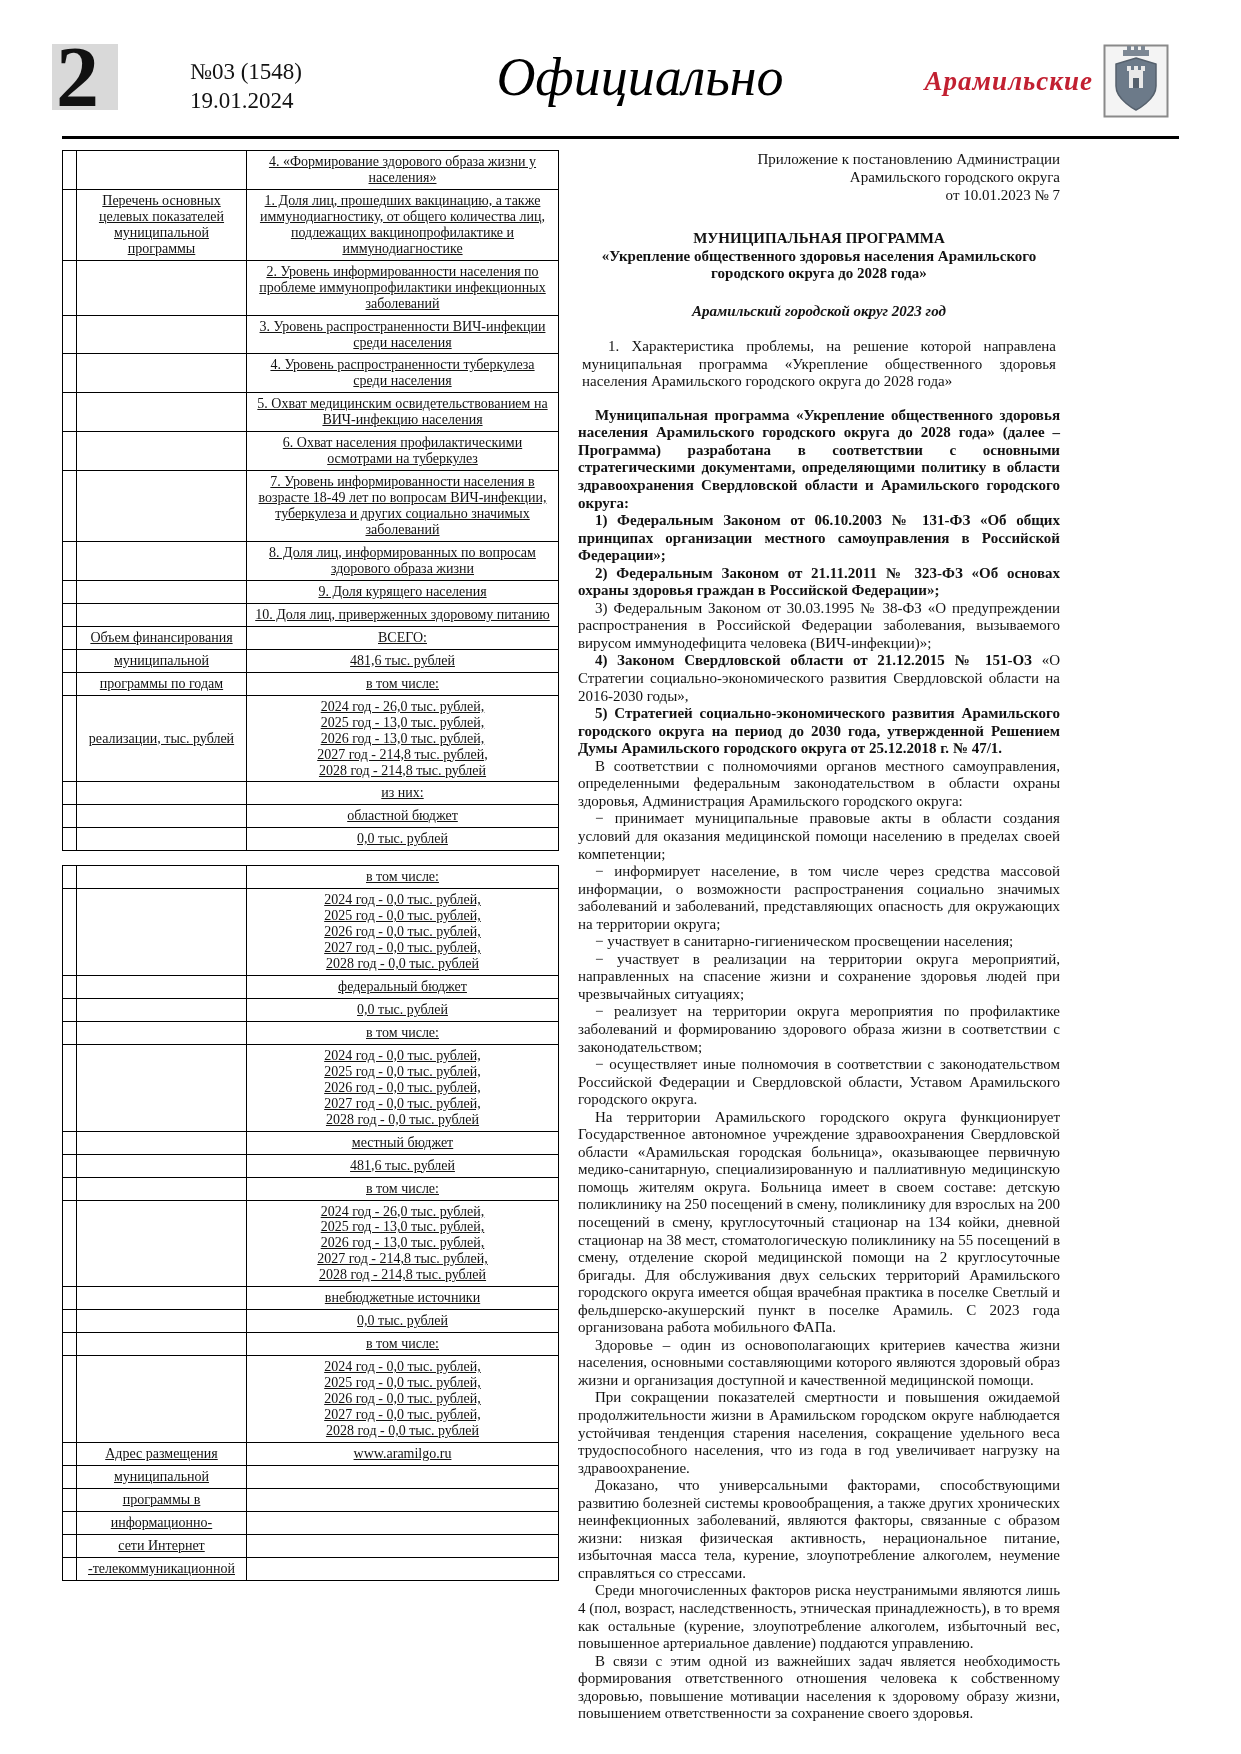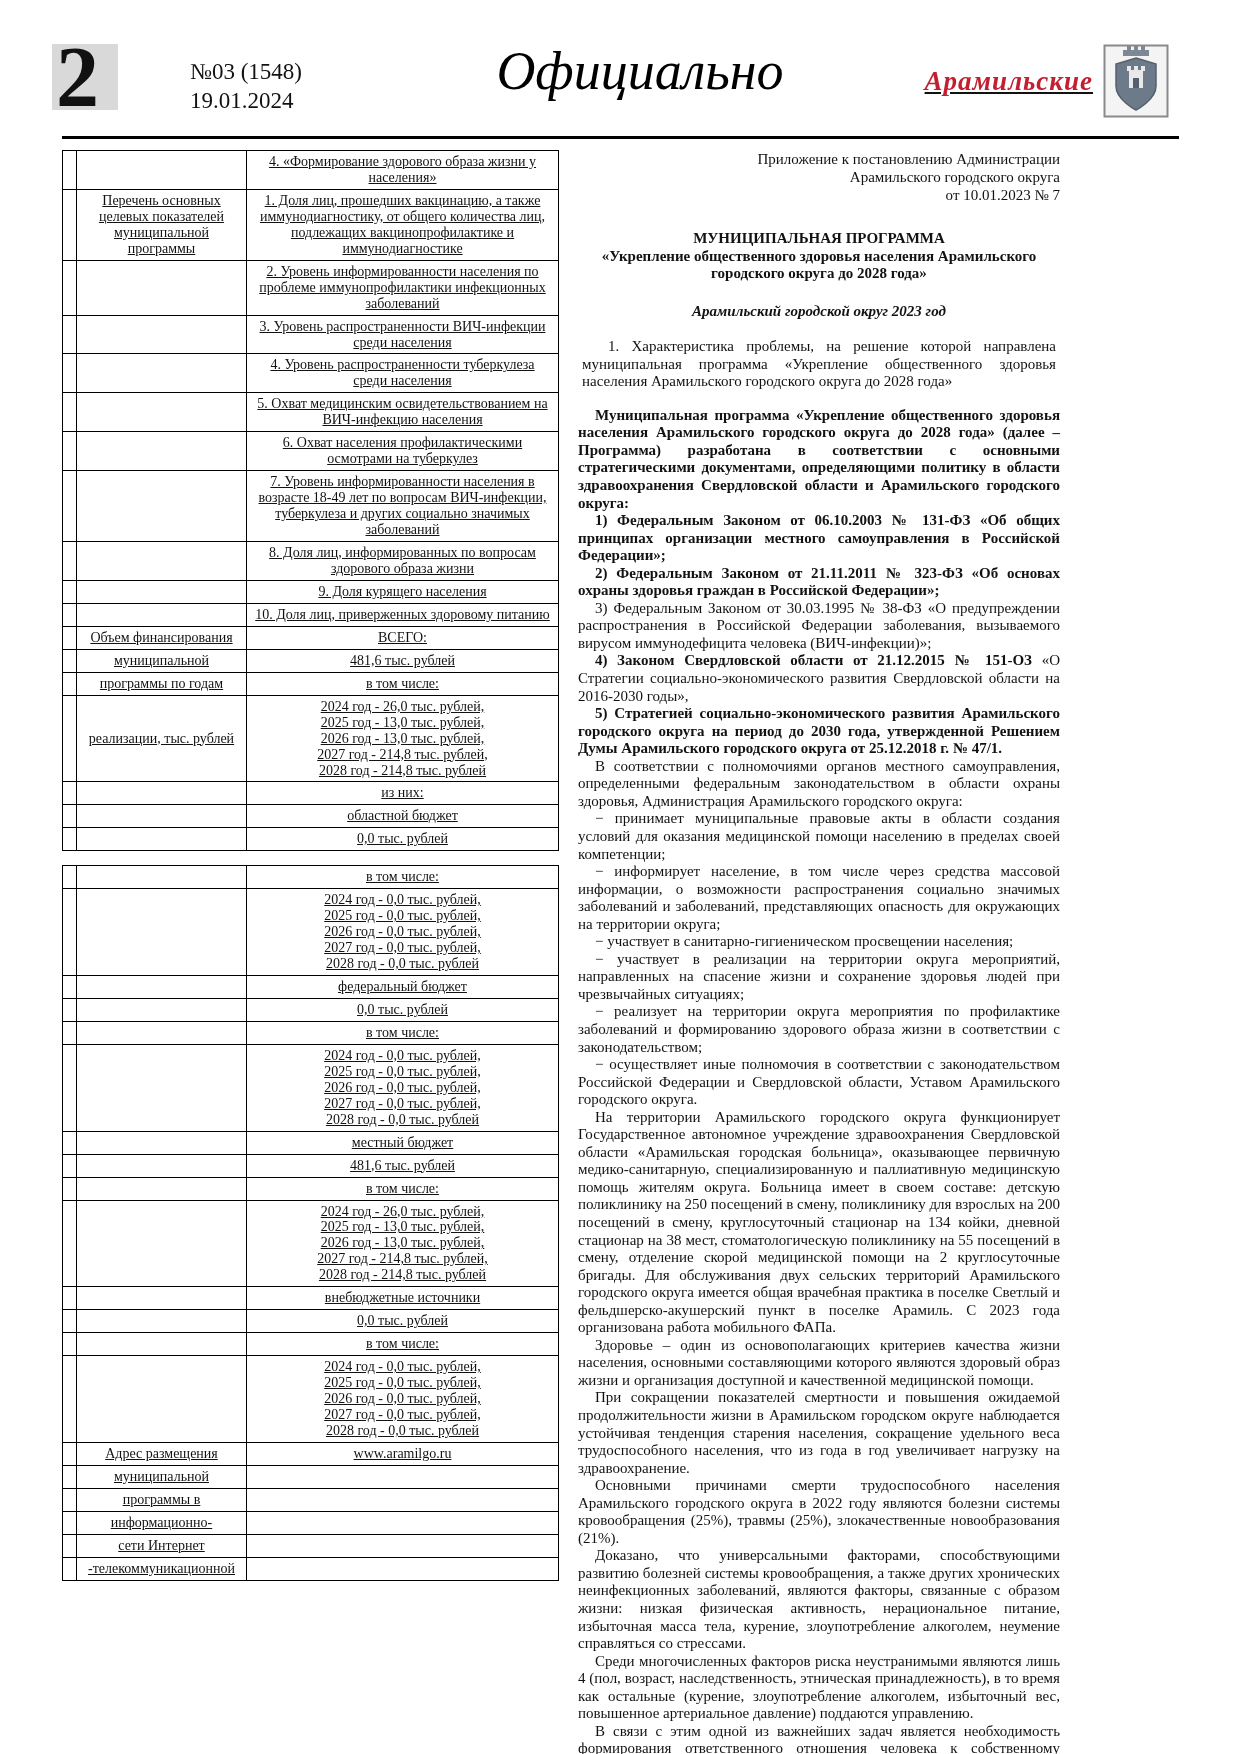--- a/index.html
+++ b/index.html
@@ -14,25 +14,25 @@
     position:absolute; left:56px; top:34px;
     font-size:86px; font-weight:bold; line-height:1; color:#111;
   }
   .pagenum-shade {
     position:absolute; left:52px; top:44px; width:66px; height:66px;
     background:#d9d9d9; z-index:0;
   }
   .pagenum span { position:relative; z-index:1; }
   .issue-block { position:absolute; left:190px; top:58px; font-size:23px; line-height:1.25; }
   .section-title {
-    position:absolute; left:360px; top:40px; width:560px; text-align:center;
+    position:absolute; left:360px; top:46px; width:560px; text-align:center;
     font-size:54px; font-style:italic; font-weight:normal; color:#000;
   }
   .masthead { position:absolute; left:843px; top:44px; width:340px; }
-  .masthead-inner { display:flex; align-items:center; gap:10px;text-decoration:underline; }
+  .masthead-inner { display:flex; align-items:center; gap:10px; }
   .brand-text { width:250px; text-align:right; line-height:1; }
   .brand-top {
     display:block; font-size:27px; font-style:italic; font-weight:bold;
     letter-spacing:1px;
   }
   .brand-bottom {
     display:block; font-size:47px; font-weight:bold; letter-spacing:3px;
     color:#4d4d4f; margin-top:-2px;
   }
   .crest { width:66px; height:74px; flex:0 0 auto; }
@@ -341,20 +341,19 @@
         <p>В соответствии с полномочиями органов местного самоуправления, определенными федеральным законодательством в области охраны здоровья, Администрация Арамильского городского округа:</p>
         <p>− принимает муниципальные правовые акты в области создания условий для оказания медицинской помощи населению в пределах своей компетенции;</p>
         <p>− информирует население, в том числе через средства массовой информации, о возможности распространения социально значимых заболеваний и заболеваний, представляющих опасность для окружающих на территории округа;</p>
         <p>− участвует в санитарно-гигиеническом просвещении населения;</p>
         <p>− участвует в реализации на территории округа мероприятий, направленных на спасение жизни и сохранение здоровья людей при чрезвычайных ситуациях;</p>
         <p>− реализует на территории округа мероприятия по профилактике заболеваний и формированию здорового образа жизни в соответствии с законодательством;</p>
         <p>− осуществляет иные полномочия в соответствии с законодательством Российской Федерации и Свердловской области, Уставом Арамильского городского округа.</p>
         <p>На территории Арамильского городского округа функционирует Государственное автономное учреждение здравоохранения Свердловской области «Арамильская городская больница», оказывающее первичную медико-санитарную, специализированную и паллиативную медицинскую помощь жителям округа.  Больница имеет в своем составе: детскую поликлинику на 250 посещений в смену, поликлинику для взрослых на 200 посещений в смену, круглосуточный стационар на 134 койки, дневной стационар на 38 мест, стоматологическую поликлинику на 55 посещений в смену, отделение скорой медицинской помощи на 2 круглосуточные бригады. Для обслуживания двух сельских территорий Арамильского городского округа имеется общая врачебная практика в поселке Светлый и фельдшерско-акушерский пункт в поселке Арамиль. С 2023 года организована работа мобильного ФАПа.</p>
         <p>Здоровье – один из основополагающих критериев качества жизни населения, основными составляющими которого являются здоровый образ жизни и организация доступной и качественной медицинской помощи.</p>
         <p>При сокращении показателей смертности и повышения ожидаемой продолжительности жизни в Арамильском городском округе наблюдается устойчивая тенденция старения населения, сокращение удельного веса трудоспособного населения, что из года в год увеличивает нагрузку на здравоохранение.</p>
-        <p>Основными причинами смерти трудоспособного населения Арамильского городского округа в 2022 году являются болезни системы кровообращения (25%), травмы (25%), злокачественные новообразования (21%).</p>
         <p>Доказано, что универсальными факторами, способствующими развитию болезней системы кровообращения, а также других хронических неинфекционных заболеваний, являются факторы, связанные с образом жизни: низкая физическая активность, нерациональное питание, избыточная масса тела, курение, злоупотребление алкоголем, неумение справляться со стрессами.</p>
         <p>Среди многочисленных факторов риска неустранимыми являются лишь 4 (пол, возраст, наследственность, этническая принадлежность), в то время как остальные (курение, злоупотребление алкоголем, избыточный вес, повышенное артериальное давление) поддаются управлению.</p>
         <p>В связи с этим одной из важнейших задач является необходимость формирования ответственного отношения человека к собственному здоровью, повышение мотивации населения к здоровому образу жизни, повышением ответственности за сохранение своего здоровья.</p>
       </div>
   </div>
 
 </div>
 
 </body></html>

